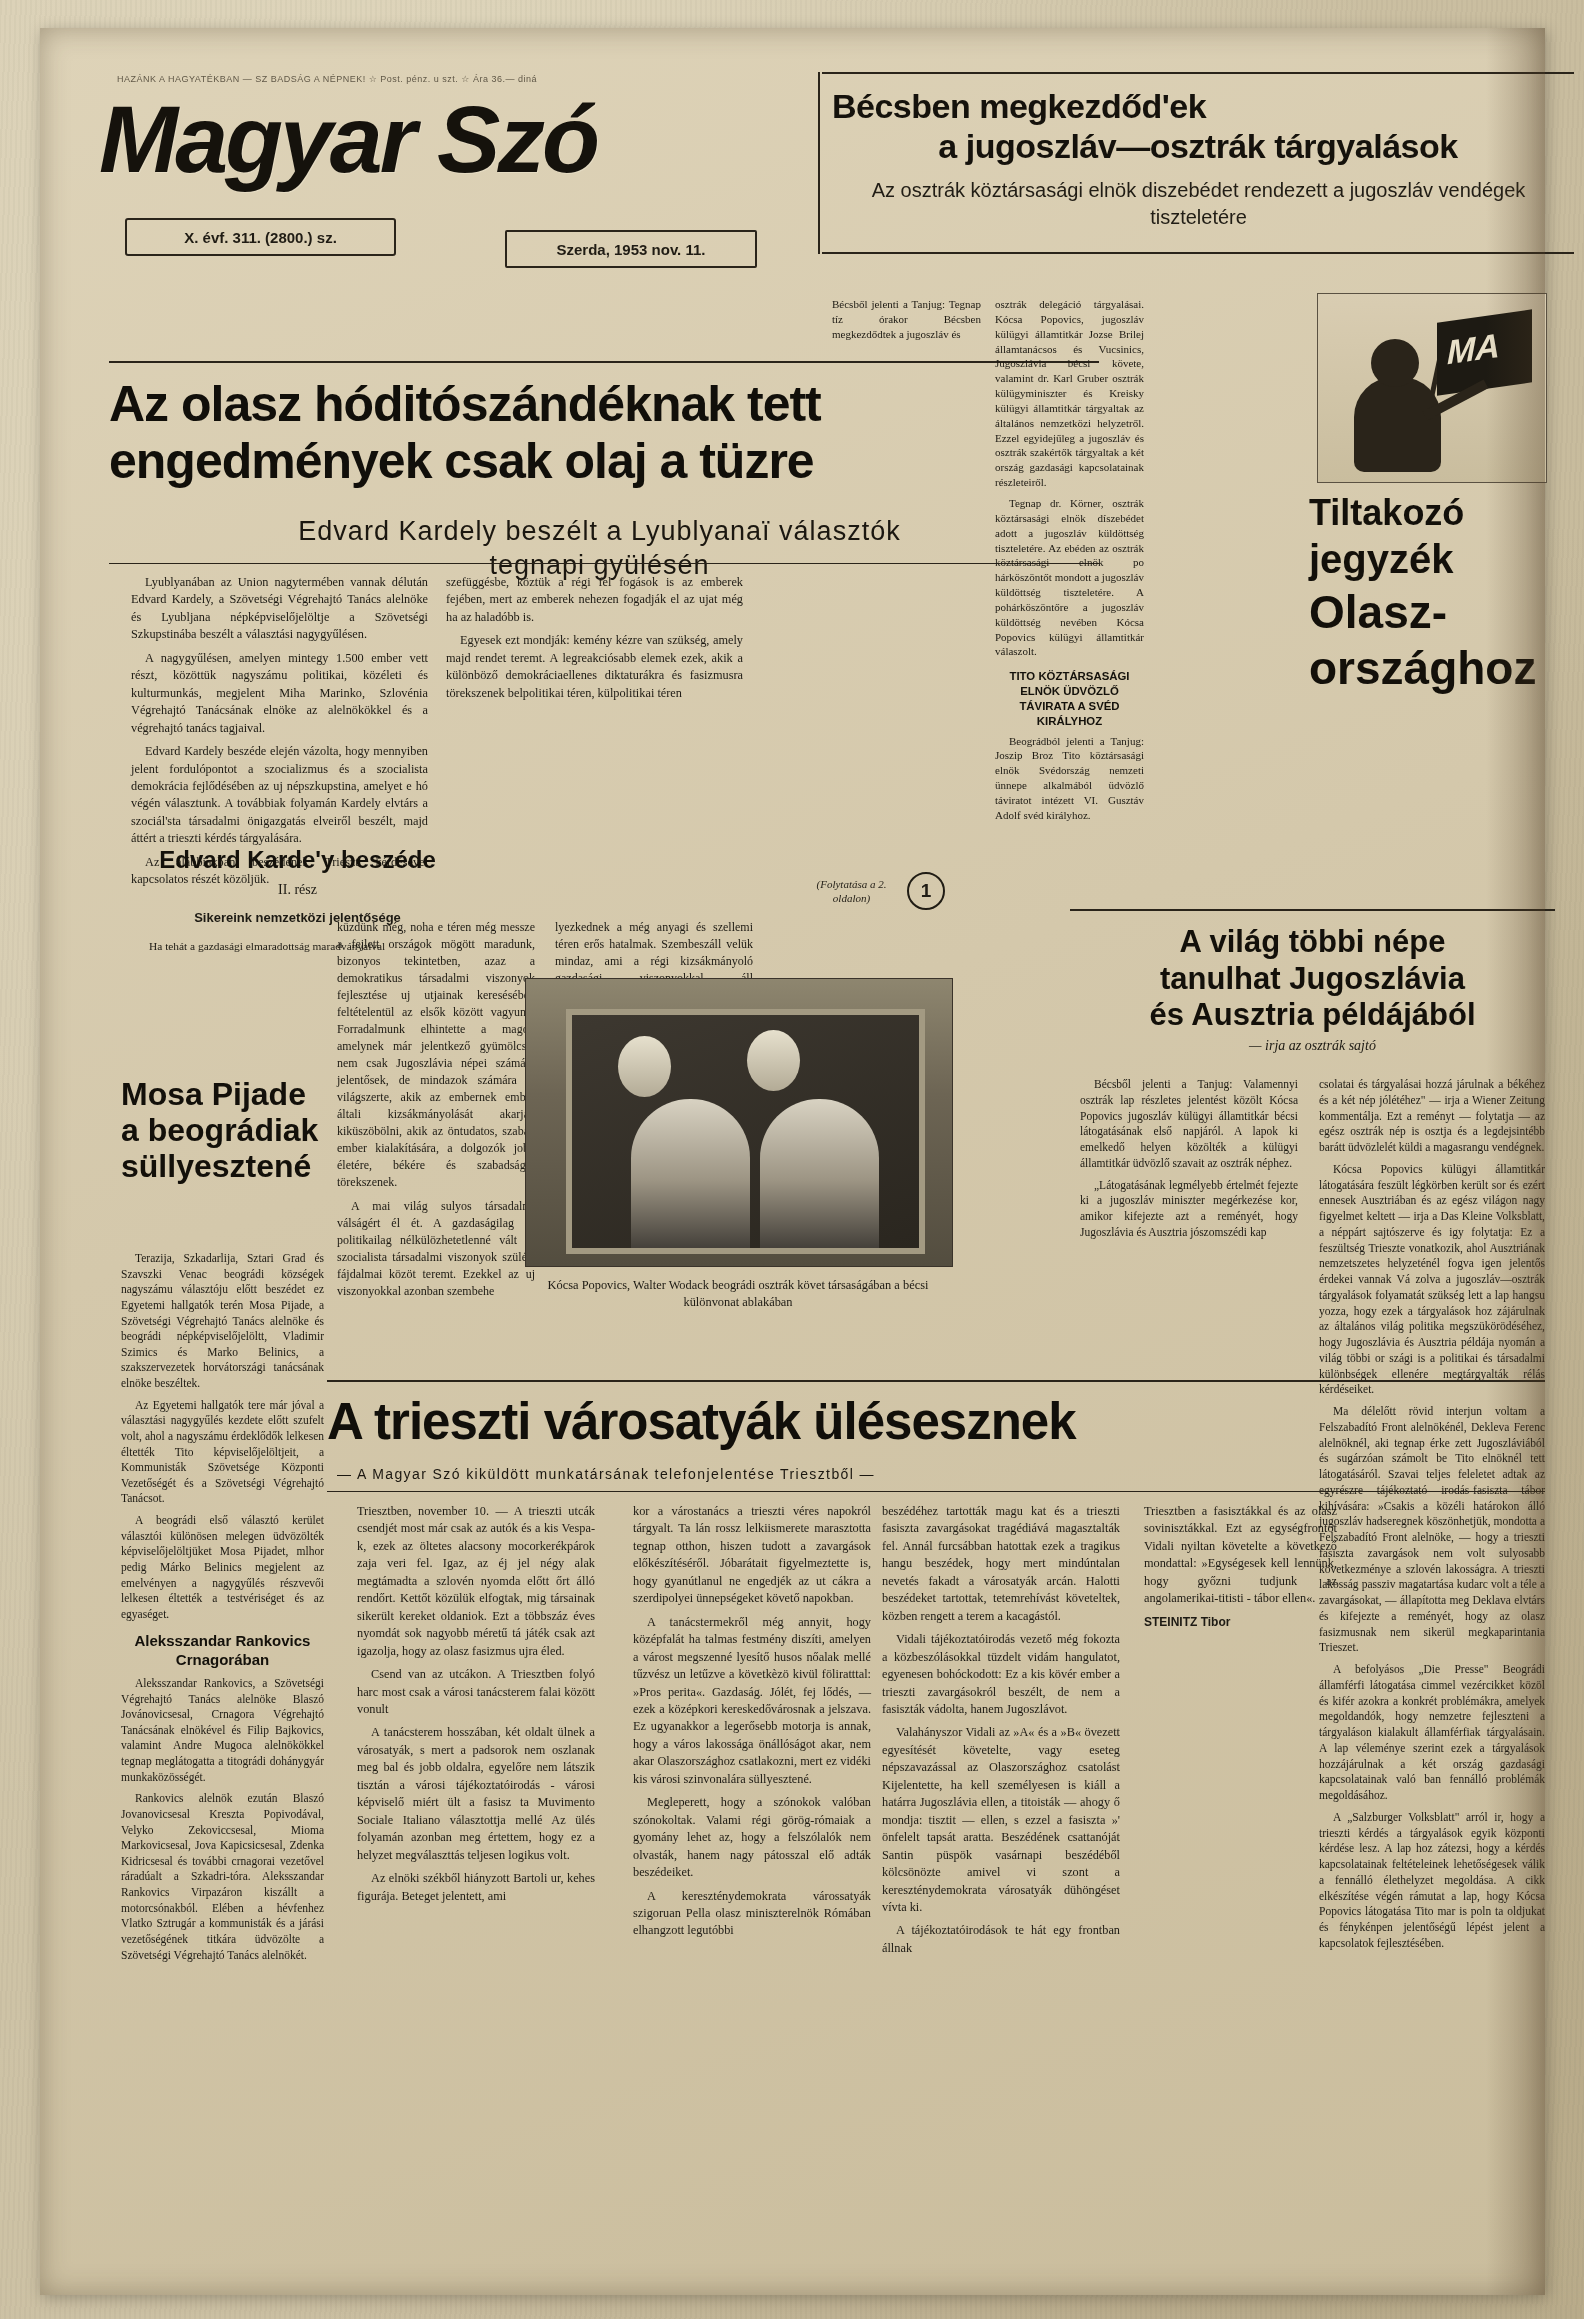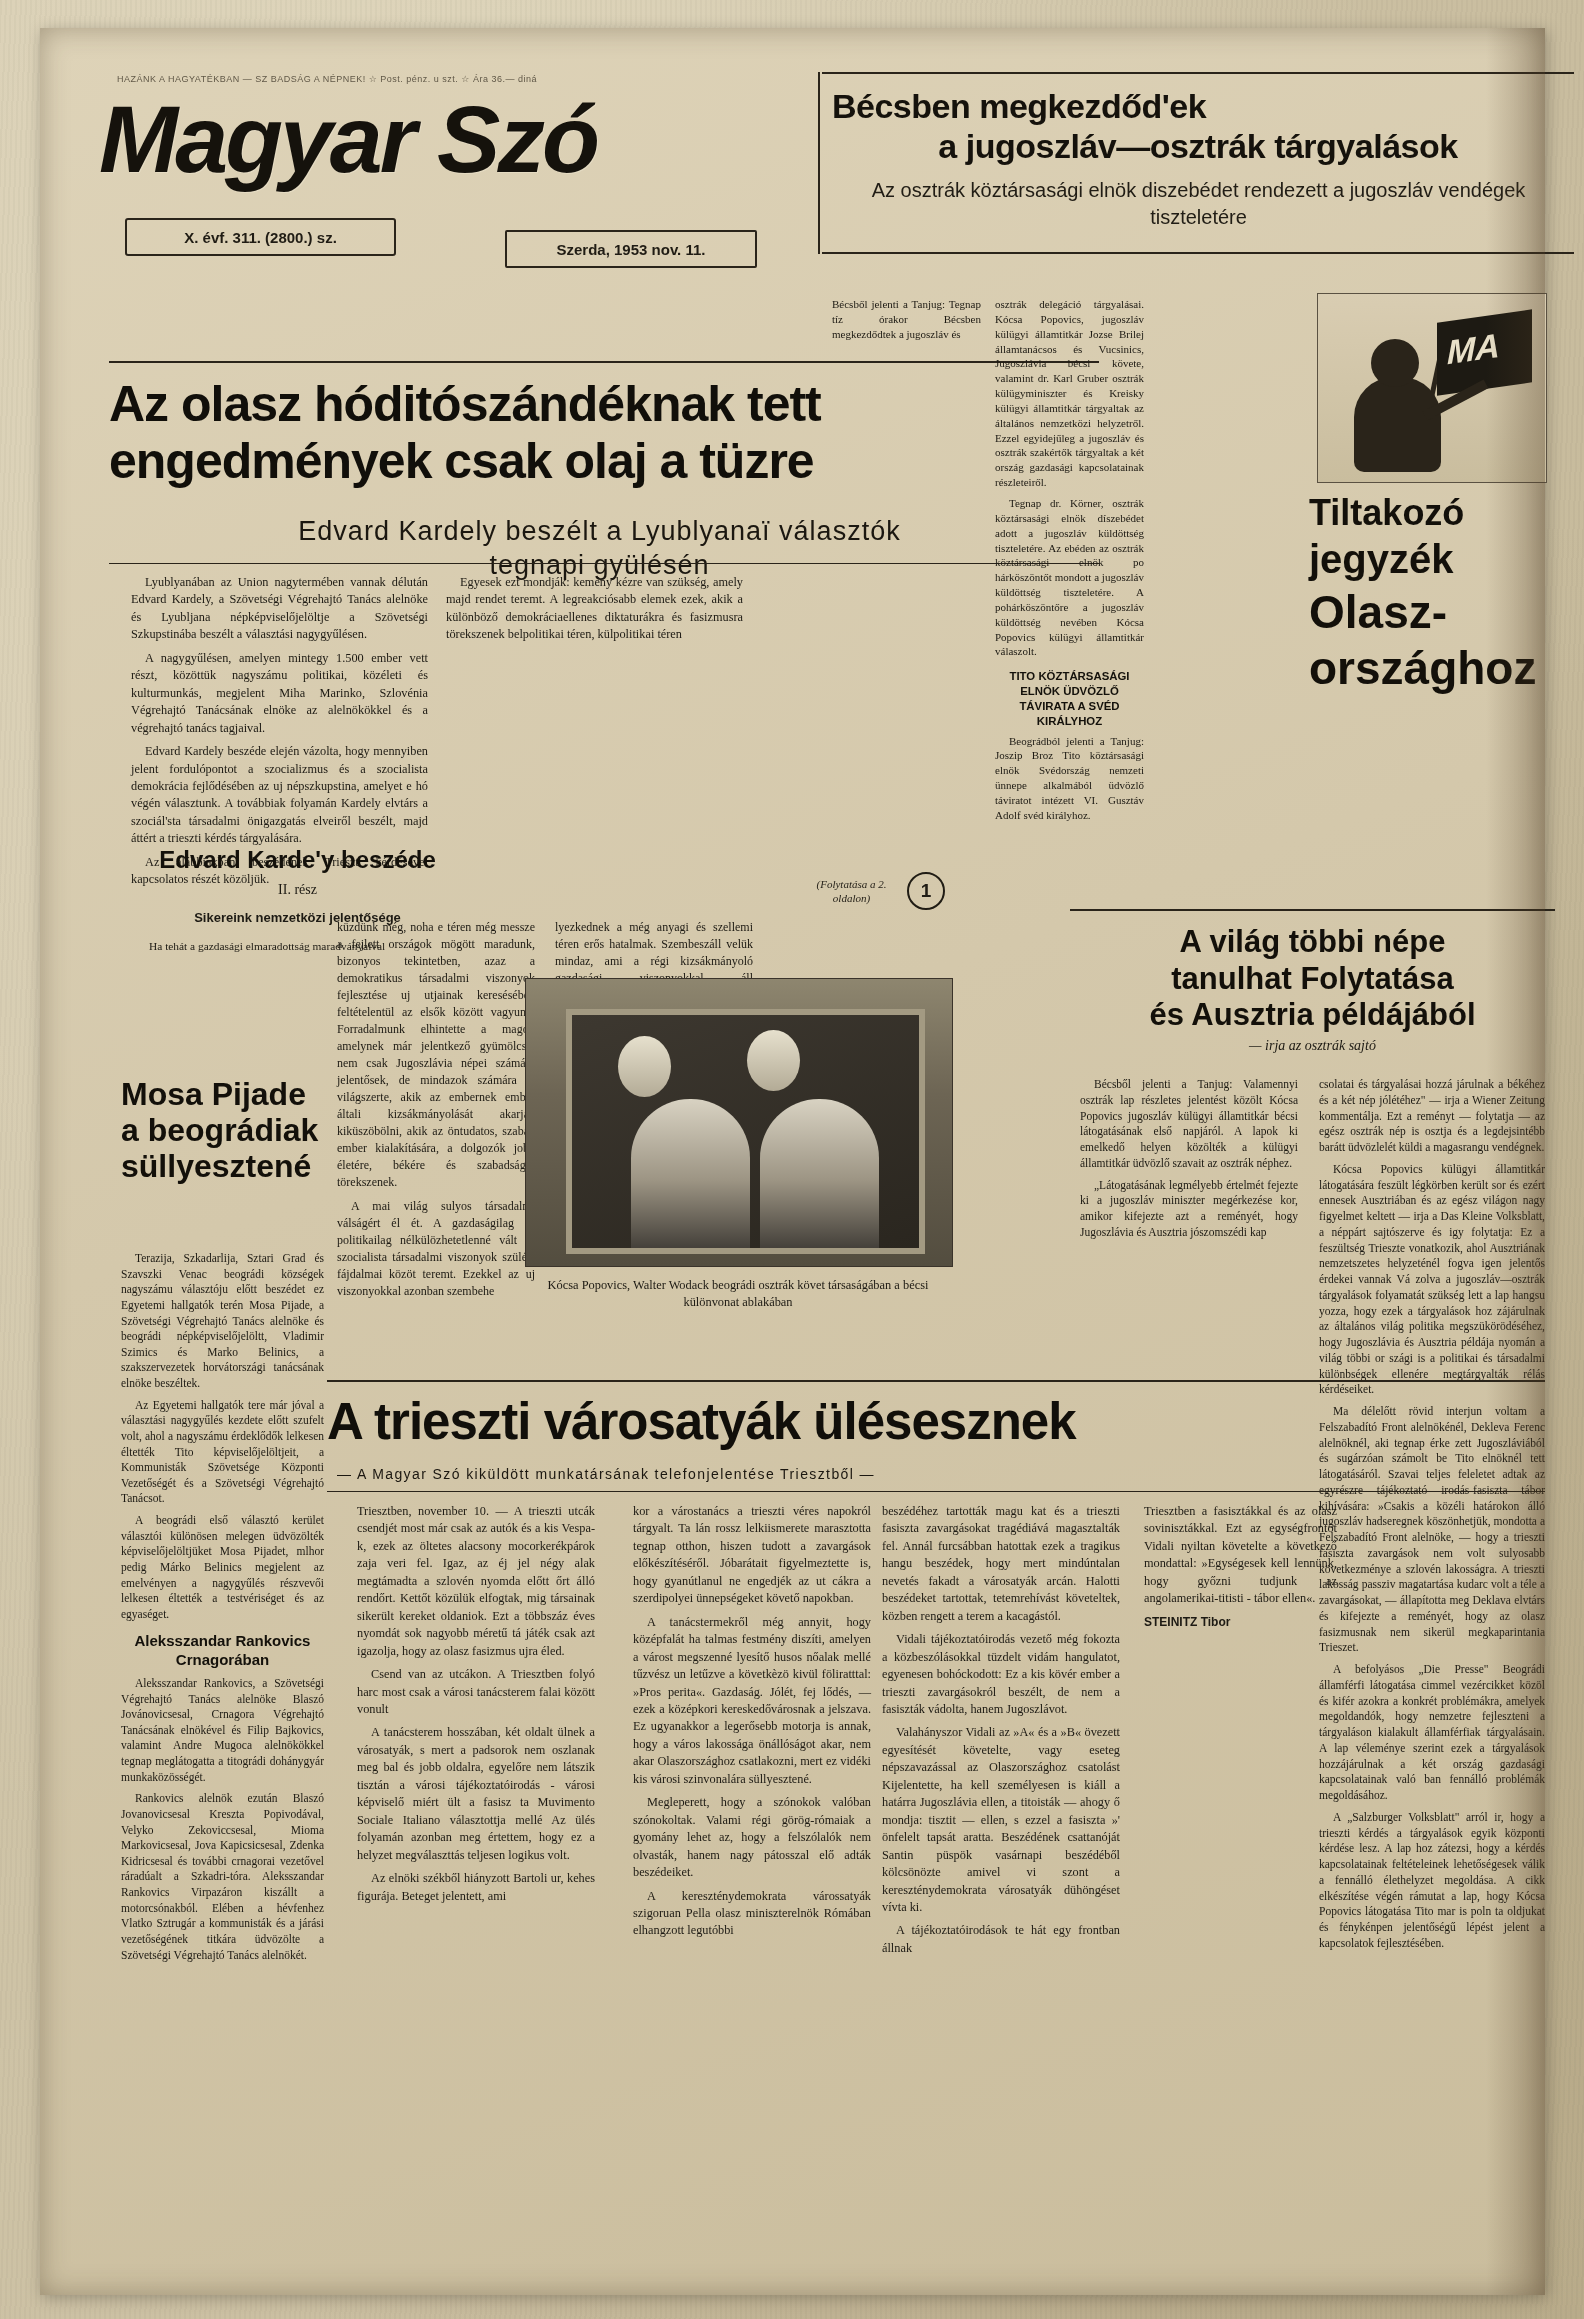--- a/index.html
+++ b/index.html
@@ -272,20 +272,21 @@
     <div class="hr" style="left:69px;top:333px;width:990px;height:2px;"></div>
     <div class="hr" style="left:69px;top:535px;width:990px;height:1px;"></div>
 
     <div class="col c1">
       <p>Lyublyanában az Union nagytermében vannak délután Edvard Kardely, a Szövetségi Végrehajtó Tanács alelnöke és Lyubljana népképviselőjelöltje a Szövetségi Szkupstinába beszélt a választási nagygyűlésen.</p>
       <p>A nagygyűlésen, amelyen mintegy 1.500 ember vett részt, közöttük nagyszámu politikai, közéleti és kulturmunkás, megjelent Miha Marinko, Szlovénia Végrehajtó Tanácsának elnöke az alelnökökkel és a végrehajtó tanács tagjaival.</p>
       <p>Edvard Kardely beszéde elején vázolta, hogy mennyiben jelent fordulópontot a szocializmus és a szocialista demokrácia fejlődésében az uj népszkupstina, amelyet e hó végén választunk. A továbbiak folyamán Kardely elvtárs a szociál'sta társadalmi önigazgatás elveiről beszélt, majd áttért a trieszti kérdés tárgyalására.</p>
       <p>Az alábbiakban beszédének Trieszt kérdésével kapcsolatos részét közöljük.</p>
     </div>
     <div class="col c2">
+      <p class="noind">szefüggésbe, köztük a régi fel fogások is az emberek fejében, mert az emberek nehezen fogadják el az ujat még ha az haladóbb is.</p>
       <p>Egyesek ezt mondják: kemény kézre van szükség, amely majd rendet teremt. A legreakciósabb elemek ezek, akik a különböző demokráciaellenes diktaturákra és fasizmusra törekszenek belpolitikai téren, külpolitikai téren</p>
     </div>
 
     <div class="kardelj-head">Edvard Karde'y beszéde</div>
     <div class="kardelj-sub">
       <div>II. rész</div>
       <div style="font-family:'Liberation Sans',sans-serif;font-weight:bold;font-size:13px;margin-top:8px;">Sikereink nemzetközi jelentősége</div>
       <div style="margin-top:10px;font-size:11.4px;text-align:justify;">Ha tehát a gazdasági elmaradottság maradványaival</div>
     </div>
 
@@ -347,21 +348,21 @@
     <div class="tiltak">
       <div>Tiltakozó</div>
       <div class="l2">jegyzék</div>
       <div class="l3">Olasz-</div>
       <div class="l3">országhoz</div>
     </div>
 
     <div class="hr" style="left:1030px;top:881px;width:485px;height:2px;"></div>
     <div class="worldhead">
       <div>A világ többi népe</div>
-      <div>tanulhat Folytatása</div>
+      <div>tanulhat Jugoszlávia</div>
       <div>és Ausztria példájából</div>
     </div>
     <div class="worldsub">— irja az osztrák sajtó</div>
     <div class="col wc1">
       <p>Bécsből jelenti a Tanjug: Valamennyi osztrák lap részletes jelentést közölt Kócsa Popovics jugoszláv külügyi államtitkár bécsi látogatásának első napjáról. A lapok ki emelkedő helyen közölték a külügyi államtitkár üdvözlő szavait az osztrák néphez.</p>
       <p>„Látogatásának legmélyebb értelmét fejezte ki a jugoszláv miniszter megérkezése kor, amikor kifejezte azt a reményét, hogy Jugoszlávia és Ausztria jószomszédi kap</p>
     </div>
     <div class="col wc2">
       <p class="noind">csolatai és tárgyalásai hozzá járulnak a békéhez és a két nép jólétéhez" — irja a Wiener Zeitung kommentálja. Ezt a reményt — folytatja — az egész osztrák nép is osztja és a legdejsintébb barátt üdvözlelét küldi a magasrangu vendégnek.</p>
       <p>Kócsa Popovics külügyi államtitkár látogatására feszült légkörben került sor és ezért ennesek Ausztriában és az egész világon nagy figyelmet keltett — irja a Das Kleine Volksblatt, a néppárt sajtószerve és igy folytatja: Ez a feszültség Trieszte vonatkozik, ahol Ausztriának nemzetszetes helyzeténél fogva igen jelentős érdekei vannak Vá zolva a jugoszláv—osztrák tárgyalások folyamatát szükség lett a lap hangsu yozza, hogy ezek a tárgyalások hoz zájárulnak az általános világ politika megszükörödéséhez, hogy Jugoszlávia és Ausztria példája nyomán a világ többi or szági is a politikai és társadalmi különbségek ellenére megtárgyalták rélás kérdéseiket.</p>

